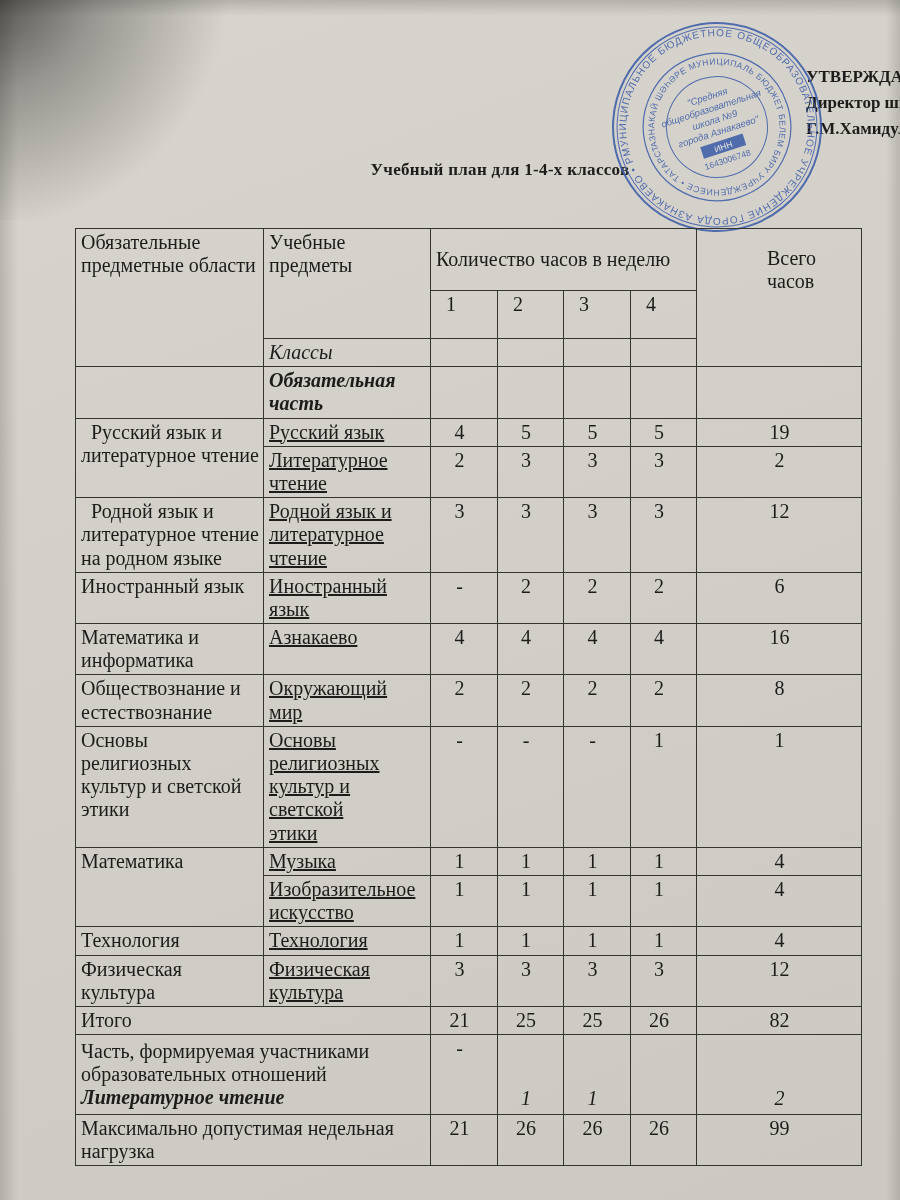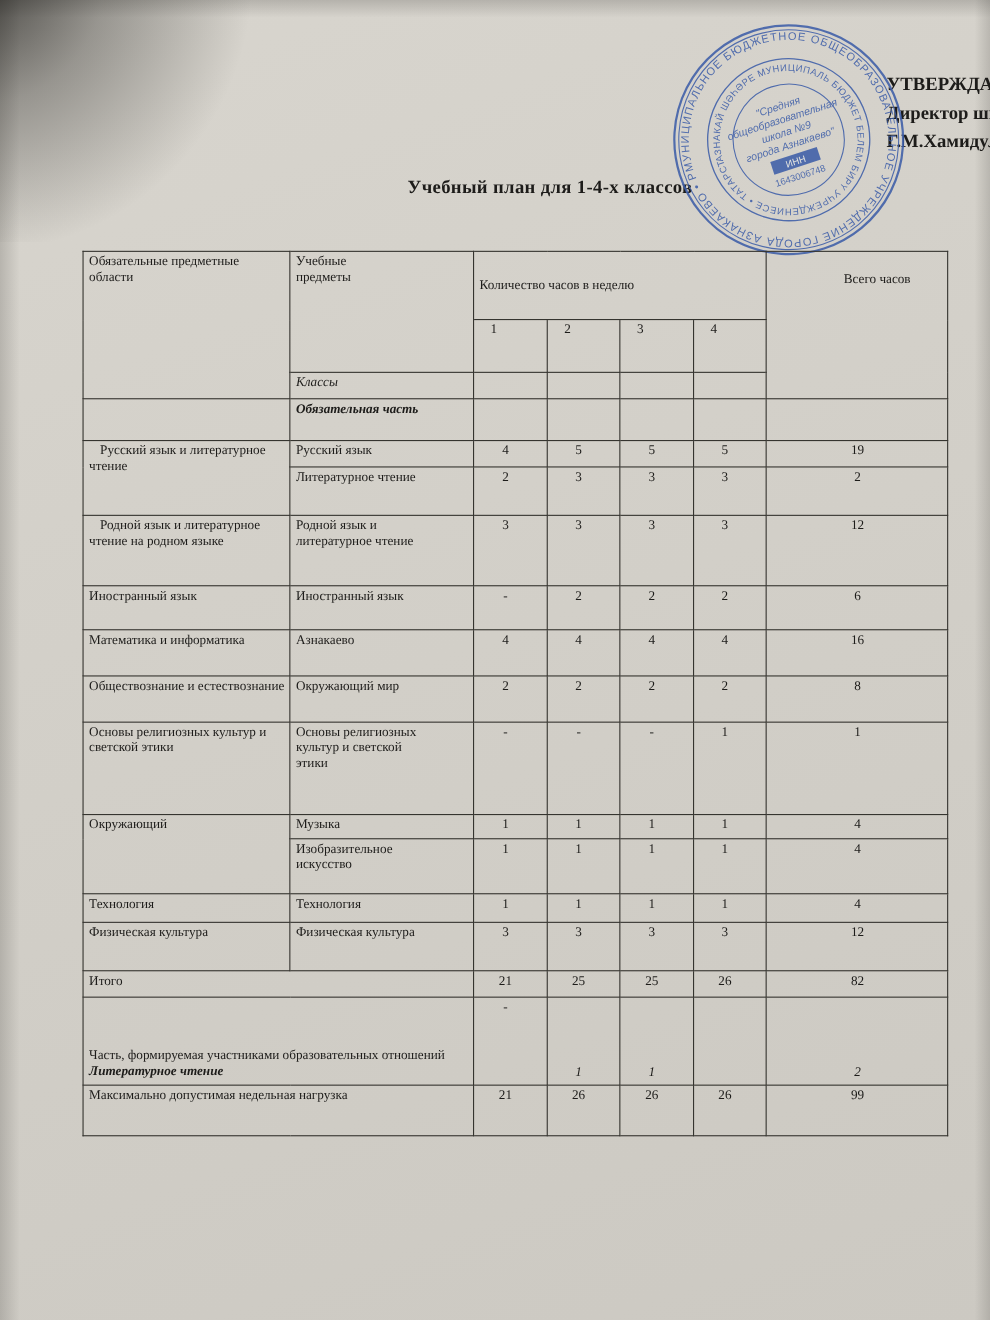--- a/index.html
+++ b/index.html
@@ -42,36 +42,36 @@
   }
 
   .stamp {
     position:absolute; left:610px; top:20px; width:214px; height:214px;
     transform:rotate(-18deg); opacity:.86;
   }
 
   table.plan {
     position:absolute; left:75px; top:228px; width:786px;
     border-collapse:collapse; table-layout:fixed;
-    font-size:12px; line-height:1.16;padding-left:36px;
+    font-size:20px; line-height:1.16;padding-left:36px;
   }
   table.plan td {
     border:1.5px solid #35342f;
     vertical-align:top;
     padding:2px 4px 2px 5px;
     overflow:hidden;
   }
   tr.h62{height:62px} tr.h48{height:48px} tr.h24{height:24px} tr.h38{height:38px}
   tr.h44{height:44px} tr.h64{height:64px} tr.h40{height:40px} tr.h42{height:42px}
   tr.h84{height:84px} tr.h22{height:22px} tr.h50{height:50px} tr.h26{height:26px}
   tr.h46{height:46px} tr.h80{height:80px}
 
   .area { font-weight:normal; }
   .ind  { text-indent:10px; }
-  .subject { padding-right:34px !important; }
+  .subject { padding-right:34px !important;text-decoration:underline; }
   .narrow80 { width:84px; }
   .hours-head { vertical-align:middle !important; }
   .total-head { padding-left:70px !important; padding-top:18px !important; }
   .grade { text-align:left; padding-left:15px !important; }
   .num { text-align:center; padding-right:14px !important; }
   .total-num { text-align:center; }
   .italic { font-style:italic;margin-top:33px; }
   .mandatory-label { font-style:italic; font-weight:bold; }
   .bottom { vertical-align:bottom !important; padding-bottom:4px !important; }
   .part-wrap { display:flex; flex-direction:column; justify-content:flex-end; height:72px; }
@@ -215,21 +215,21 @@
     <tr class="h84">
       <td class="area">Основы религиозных культур и светской этики</td>
       <td class="subject">Основы религиозных культур и светской этики</td>
       <td class="num">-</td>
       <td class="num">-</td>
       <td class="num">-</td>
       <td class="num">1</td>
       <td class="total-num">1</td>
     </tr>
     <tr class="h22">
-      <td rowspan="2" class="area">Окружающий</td>
+      <td rowspan="2" class="area">Математика</td>
       <td class="subject">Музыка</td>
       <td class="num">1</td>
       <td class="num">1</td>
       <td class="num">1</td>
       <td class="num">1</td>
       <td class="total-num">4</td>
     </tr>
     <tr class="h50">
       <td class="subject">Изобразительное искусство</td>
       <td class="num">1</td>

